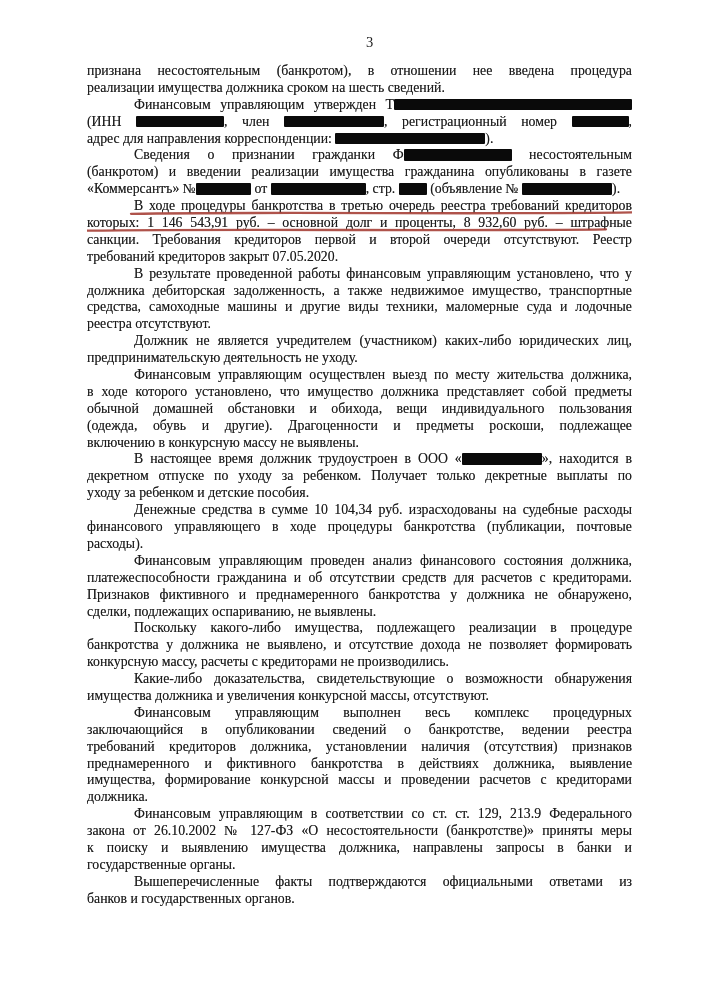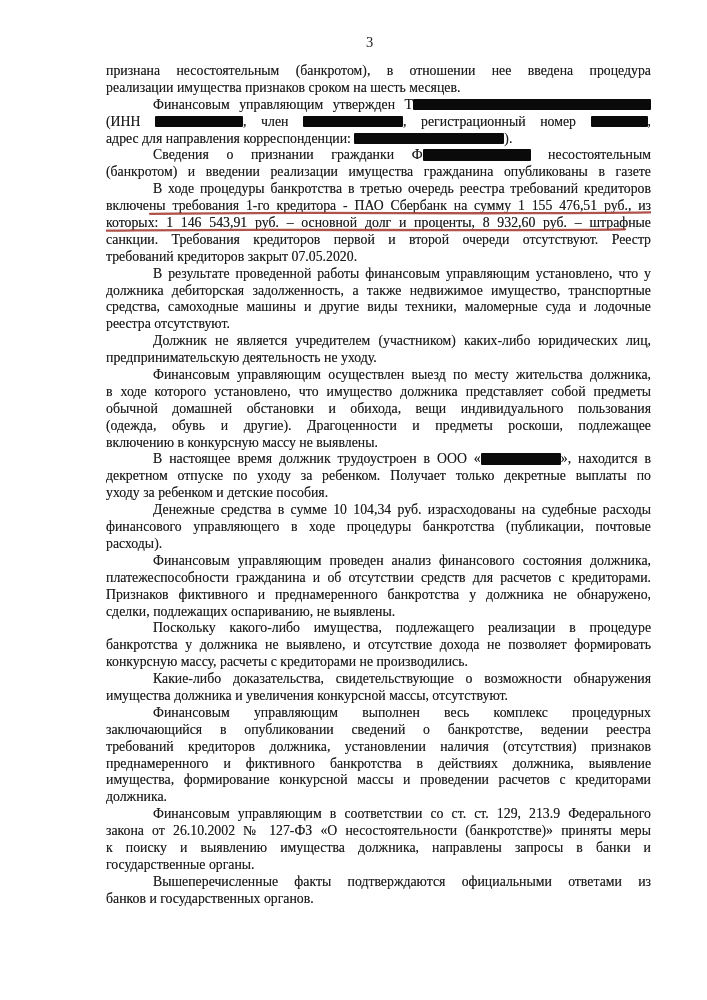--- a/index.html
+++ b/index.html
@@ -17,21 +17,21 @@
   }
   .page-number{
     position:absolute;
     left:97px;top:34px;width:545px;
     text-align:center;
     font-size:14.5px;
     color:#222;
   }
   .doc{
     position:absolute;
-    left:106px;top:63px;width:545px;
+    left:87px;top:63px;width:545px;
   }
   .line{
     height:16.9px;
     line-height:16.9px;
     font-size:13.8px;
     text-align:justify;
     text-align-last:justify;
     white-space:normal;
     overflow:hidden;
     text-shadow:0 0 0.45px rgba(20,20,20,0.55);
@@ -60,28 +60,28 @@
 <body>
 
 <div class="page">
   <div class="page-number">3</div>
   <div class="doc" style="color: rgb(28, 28, 28);">
     <svg class="annot" width="545" height="920" viewBox="0 0 545 920">
         <path d="M 44 150.79999999999998 C 204.5 148.49999999999997, 384.5 151.7, 545 149.39999999999998" stroke="#a8443c" stroke-width="2.3" fill="none" stroke-linecap="round" opacity="0.92"></path>
         <path d="M 0 167.7 C 169.5 165.39999999999998, 349.5 168.6, 519 166.29999999999998" stroke="#a8443c" stroke-width="2.3" fill="none" stroke-linecap="round" opacity="0.92"></path>
       </svg>
   <div class="line">признана несостоятельным (банкротом), в отношении нее введена процедура</div>
-      <div class="line last">реализации имущества признаков сроком на шесть месяцев.</div>
+      <div class="line last">реализации имущества должника сроком на шесть сведений.</div>
       <div class="line indent">Финансовым управляющим утвержден Т<span class="bar" style="width: 238px; background: rgb(10, 10, 10);"></span></div>
       <div class="line">(ИНН <span class="bar" style="width: 88px; background: rgb(10, 10, 10);"></span>, член <span class="bar" style="width: 100px; background: rgb(10, 10, 10);"></span>, регистрационный номер <span class="bar" style="width: 57px; background: rgb(10, 10, 10);"></span>,</div>
       <div class="line last">адрес для направления корреспонденции: <span class="bar" style="width: 150px; background: rgb(10, 10, 10);"></span>).</div>
       <div class="line indent">Сведения о признании гражданки Ф<span class="bar" style="width: 108px; background: rgb(10, 10, 10);"></span> несостоятельным</div>
       <div class="line">(банкротом) и введении реализации имущества гражданина опубликованы в газете</div>
+      <div class="line last">«Коммерсантъ» №<span class="bar" style="width: 55px; background: rgb(10, 10, 10);"></span> от <span class="bar" style="width: 95px; background: rgb(10, 10, 10);"></span>, стр. <span class="bar" style="width: 28px; background: rgb(10, 10, 10);"></span> (объявление № <span class="bar" style="width: 90px; background: rgb(10, 10, 10);"></span>).</div>
       <div class="line indent">В ходе процедуры банкротства в третью очередь реестра требований кредиторов</div>
-      <div class="line">включены требования 1-го кредитора - ПАО Сбербанк на сумму 1 155 476,51 руб., из</div>
       <div class="line">которых: 1 146 543,91 руб. – основной долг и проценты, 8 932,60 руб. – штрафные</div>
       <div class="line">санкции. Требования кредиторов первой и второй очереди отсутствуют. Реестр</div>
       <div class="line last">требований кредиторов закрыт 07.05.2020.</div>
       <div class="line indent">В результате проведенной работы финансовым управляющим установлено, что у</div>
       <div class="line">должника дебиторская задолженность, а также недвижимое имущество, транспортные</div>
       <div class="line">средства, самоходные машины и другие виды техники, маломерные суда и лодочные</div>
       <div class="line last">реестра отсутствуют.</div>
       <div class="line indent">Должник не является учредителем (участником) каких-либо юридических лиц,</div>
       <div class="line last">предпринимательскую деятельность не уходу.</div>
       <div class="line indent">Финансовым управляющим осуществлен выезд по месту жительства должника,</div>

